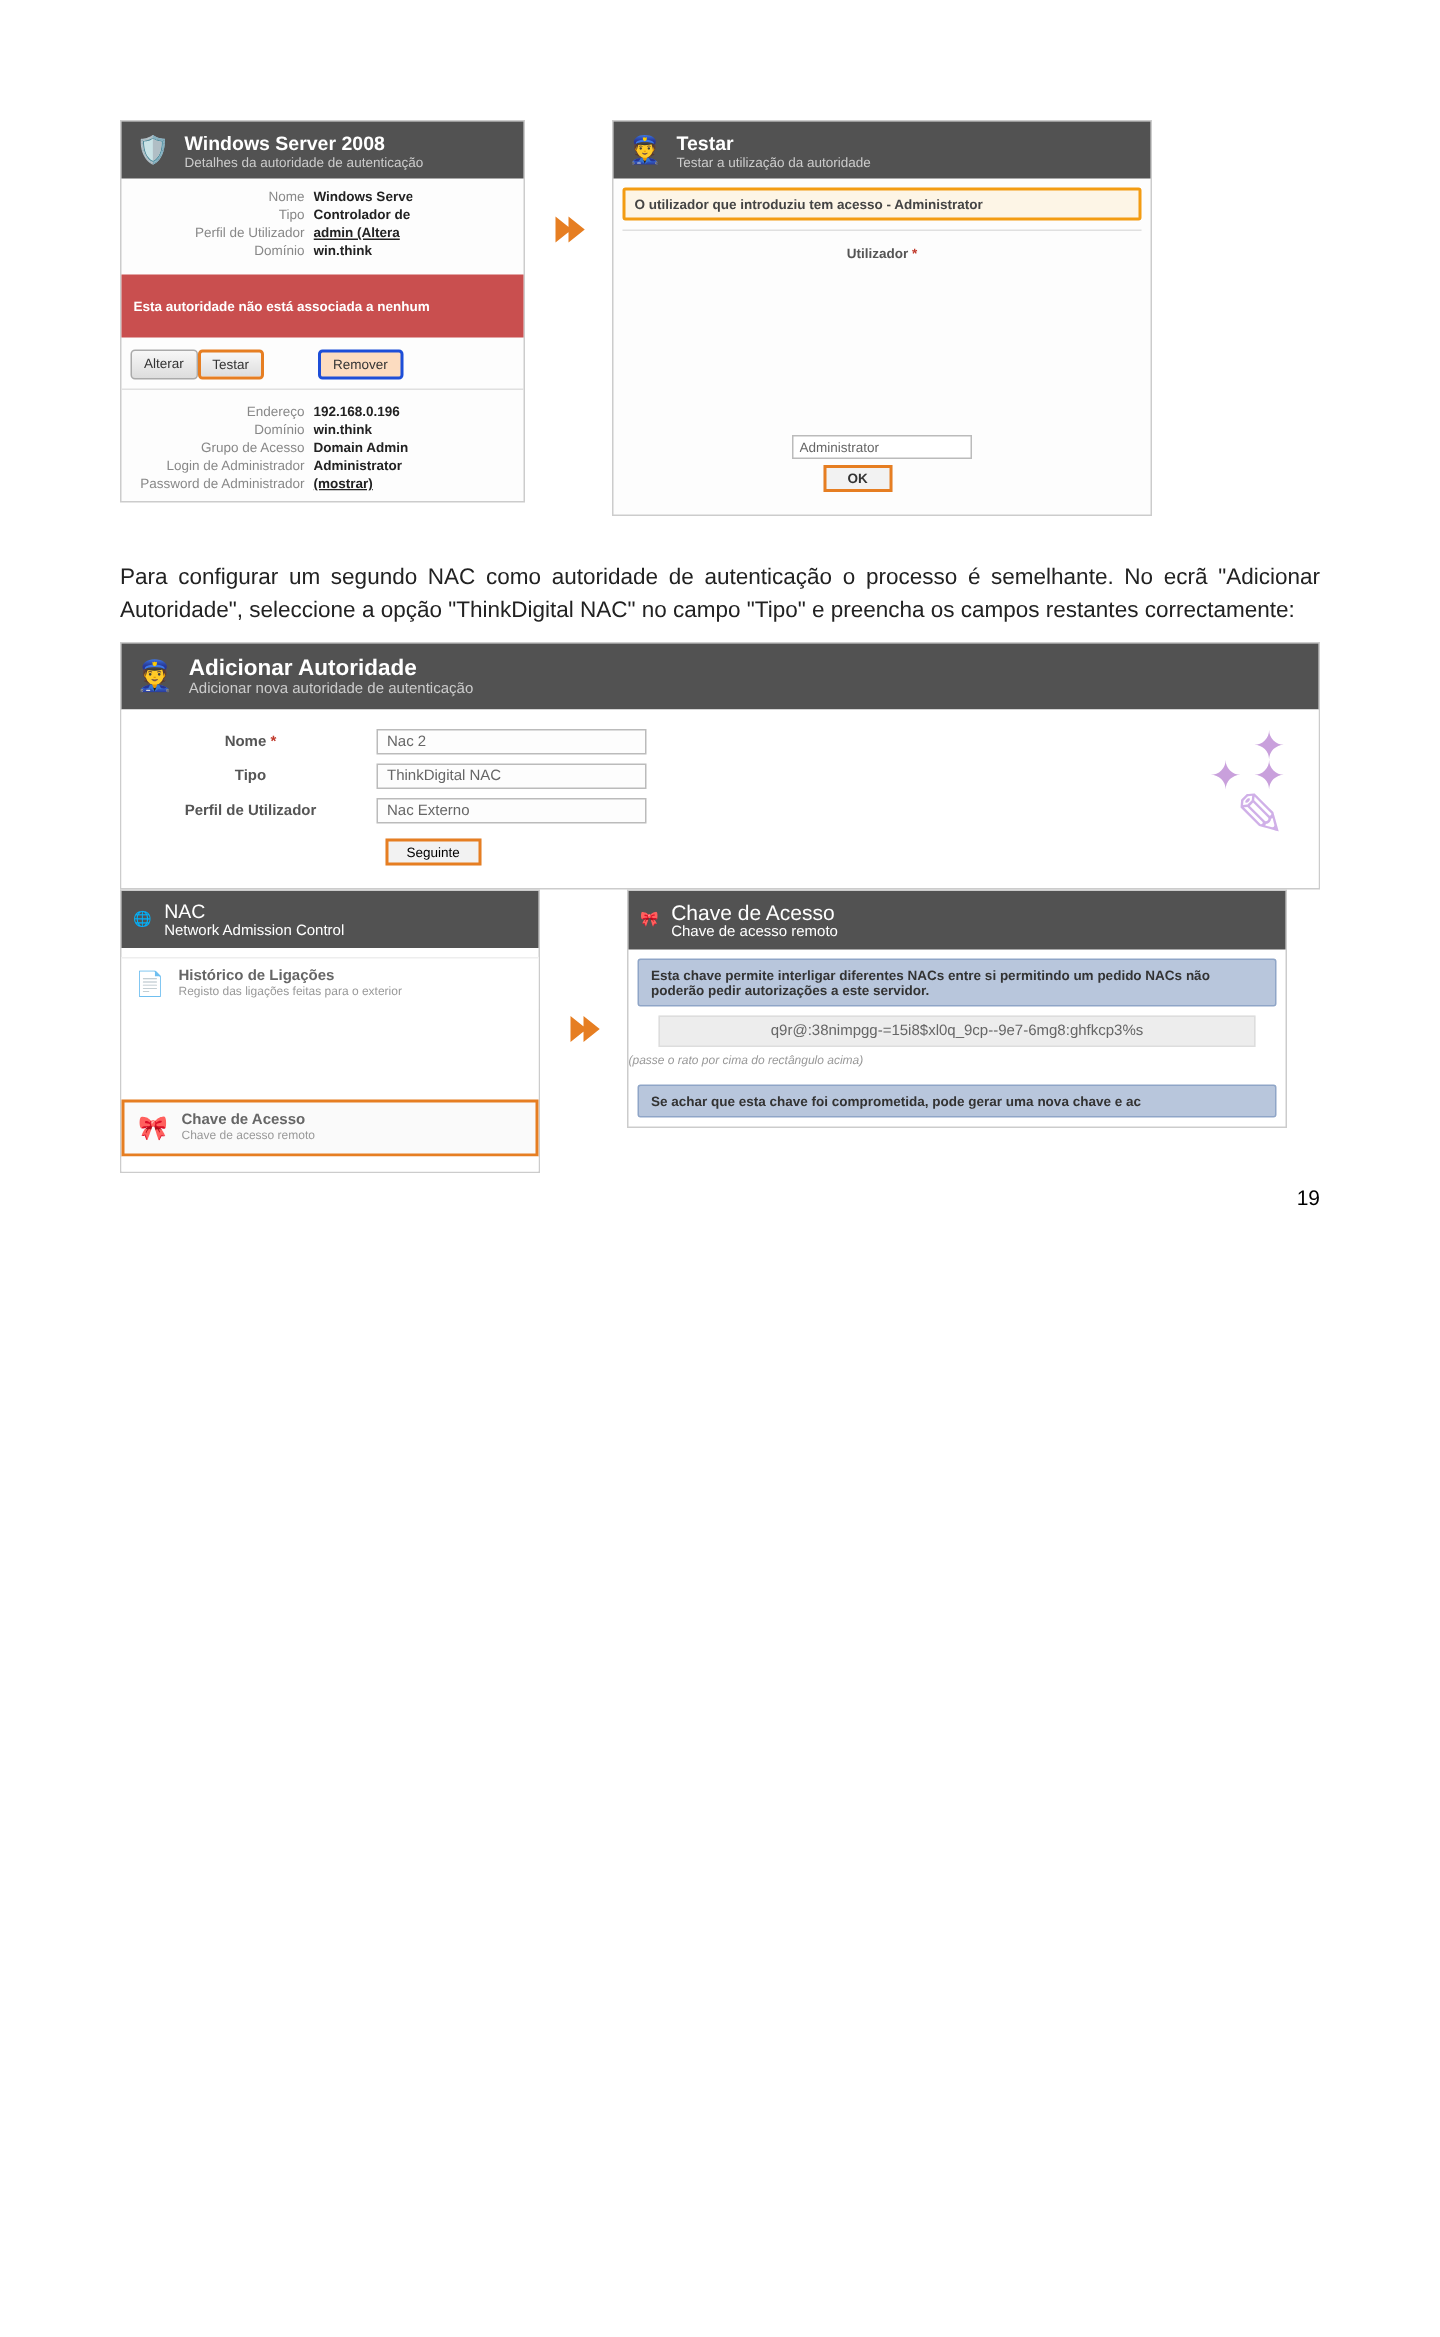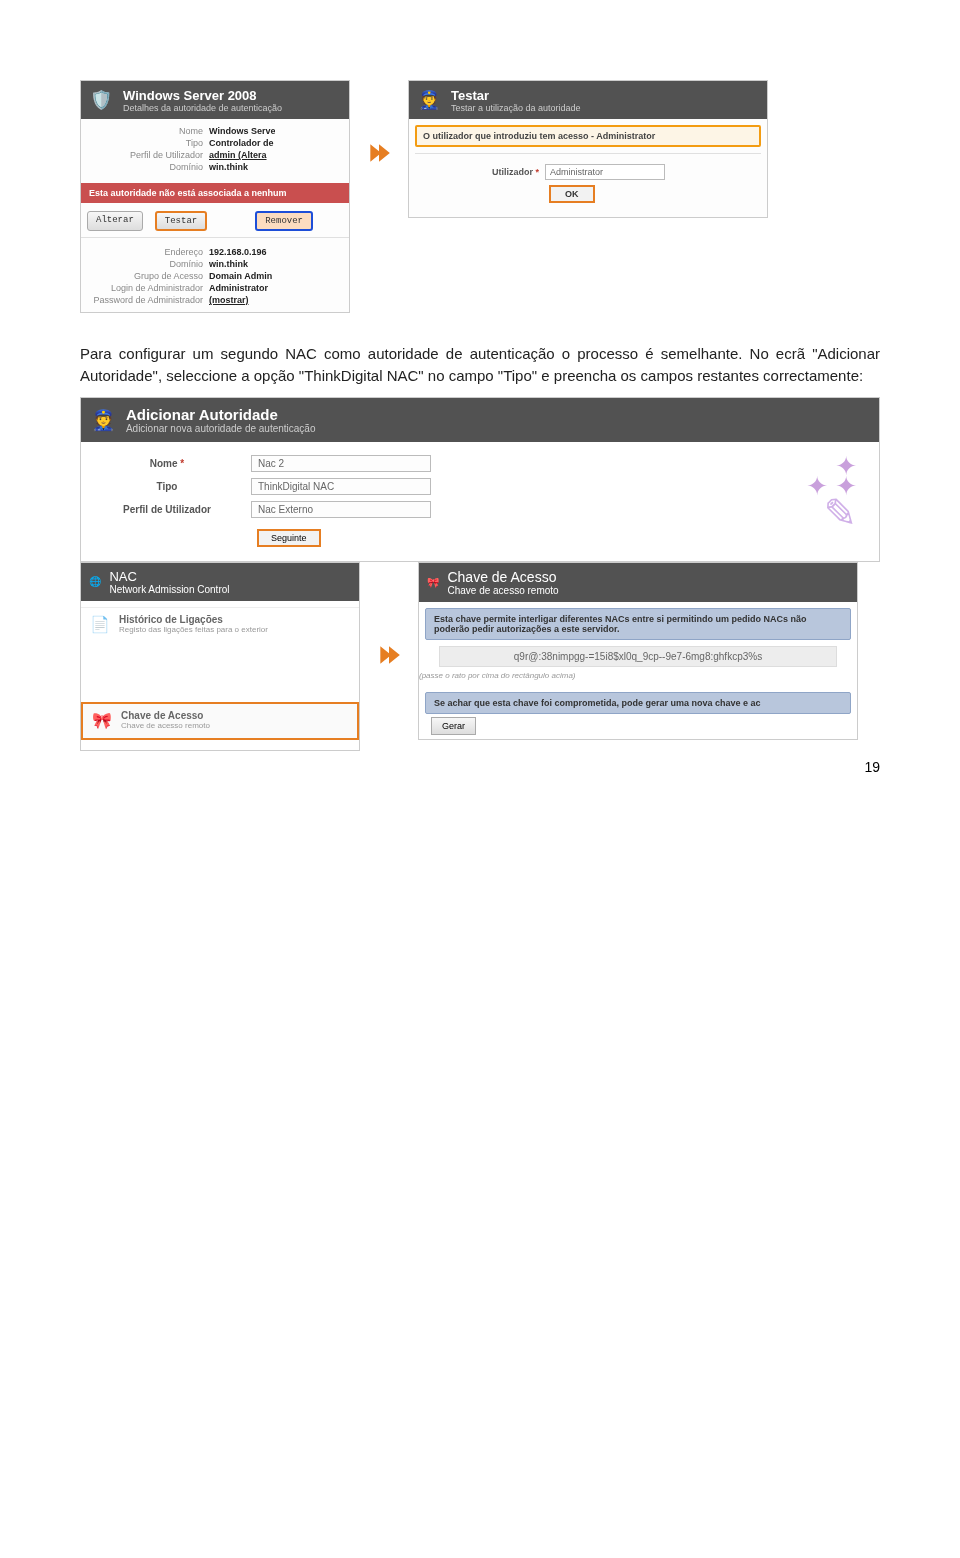--- a/index.html
+++ b/index.html
@@ -38,24 +38,24 @@
   .panel-header.dark .hdr-title { color: #fff; }
   .panel-body { padding: 6px 8px; }
   .kv-row { display: flex; padding: 1px 0; font-size: 9px; }
   .kv-label { text-align: right; color: #888; padding-right: 6px; flex: 0 0 120px; }
   .kv-value { font-weight: bold; color: #222; white-space: nowrap; overflow: hidden; }
   .warn-bar {
     background: #c94f4f;
     color: #fff;
     font-size: 9px;
     font-weight: bold;
-    padding: 5px 8px;
+    padding: 16px 8px;
     margin: 4px 0;
   }
-  .btn-row { display: flex; gap: 12px; padding: 4px 6px; font-family: Liberation Mono, monospace; }
+  .btn-row { display: flex; gap: 0; padding: 4px 6px; }
   .sm-btn {
     border: 1px solid #aaa;
     border-radius: 3px;
     background: linear-gradient(#f7f7f7,#ddd);
     font-size: 9px;
     padding: 3px 8px;
     cursor: default;
   }
   .sm-btn.hl {
     border: 2px solid #1d4ed8;
@@ -71,21 +71,21 @@
   .info-bar {
     border: 2px solid #f39c12;
     background: #fdf5e6;
     color: #444;
     font-weight: bold;
     font-size: 9px;
     padding: 4px 6px;
     margin: 6px;
     border-radius: 2px;
   }
-  .form-row { display: flex; align-items: center; gap: 6px; padding: 2px 10px; font-size: 9px; }
+  .form-row { display: flex; align-items: center; gap: 6px; padding: 2px 10px; font-size: 9px; flex-direction: column; }
   .form-label { flex: 0 0 120px; text-align: right; color: #555; font-weight: bold; }
   .form-required { color: #c0392b; font-weight: bold; }
   .form-input {
     border: 1px solid #bbb;
     font-size: 9px;
     padding: 2px 4px;
     width: 120px;
     color: #666;
     background: #fff;
   }
@@ -401,21 +401,18 @@
         <div class="icon">🎀</div>
         <div>
           <div class="hdr-title" style="font-size:14px">Chave de Acesso</div>
           <div class="hdr-sub">Chave de acesso remoto</div>
         </div>
       </div>
       <div class="blue-bar">Esta chave permite interligar diferentes NACs entre si permitindo um pedido NACs não poderão pedir autorizações a este servidor.</div>
       <div class="key-box">q9r@:38nimpgg-=15i8$xl0q_9cp--9e7-6mg8:ghfkcp3%s</div>
       <div class="hint">(passe o rato por cima do rectângulo acima)</div>
       <div class="blue-bar">Se achar que esta chave foi comprometida, pode gerar uma nova chave e ac</div>
-      <div class="gerar-wrap">
-        <span class="gerar-btn">Gerar</span>
-      </div>
     </div>
   </div>
 
 </div>
 
 <div class="pagenum">19</div>
 
 </body></html>

